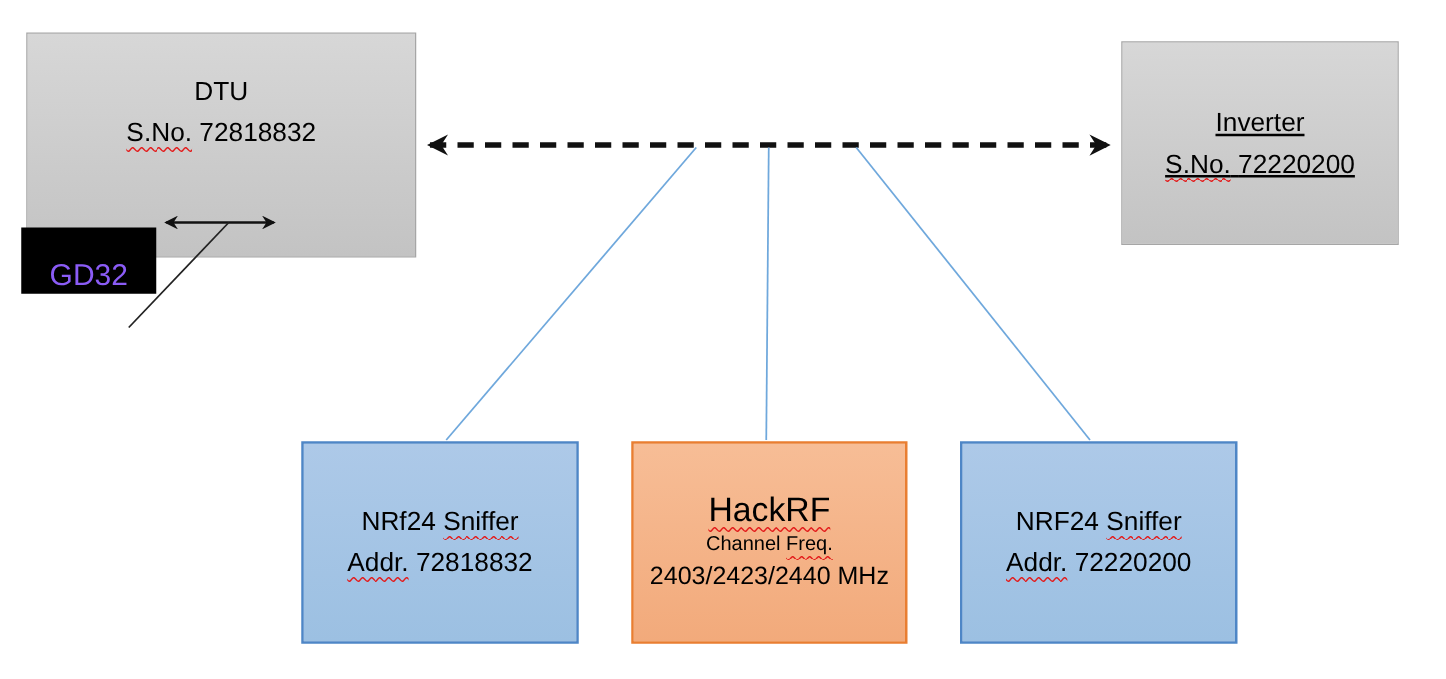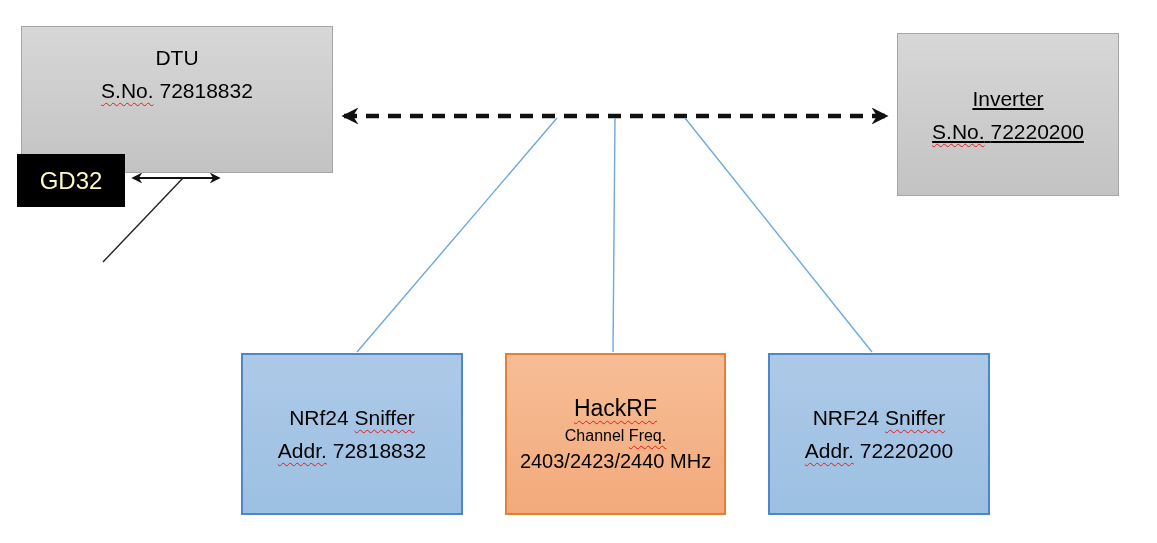--- a/index.html
+++ b/index.html
@@ -38,49 +38,50 @@
     border: 2px solid #4e86c6;
   }
   .orange-box {
     background: linear-gradient(#f7bd96, #f2aa7b);
     border: 2px solid #e97e31;
   }
   .chip {
     position: absolute;
     box-sizing: border-box;
     background: #000000;
-    color: #fef9c3;
+    color: #8b5cf6;
     display: flex;
-    align-items: center;
+    align-items: flex-end;
     justify-content: center;
     font-size: 24px;
+    margin-top: 28px;
   }
   .t21 { font-size: 21px; line-height: 33px; }
   .t22 { font-size: 22px; line-height: 30px; }
-  .hack-title { font-size: 23px; line-height: 30px; }
+  .hack-title { font-size: 27px; line-height: 30px; }
   .hack-sub   { font-size: 16px; line-height: 25px; }
   .hack-freq  { font-size: 20px; line-height: 27px; }
   .sq {
     text-decoration-line: underline;
     text-decoration-style: wavy;
     text-decoration-color: #e31b1b;
     text-decoration-thickness: 1px;
     text-underline-offset: 4px;
   }
   #wires {
     position: absolute;
     left: 0; top: 0;
     width: 1157px;
     height: 543px;
     z-index: 5;
     pointer-events: none;
   }
 
   
-  #dtu-box      { left: 21px;  top: 26px;  width: 312px; height: 147px; padding-bottom: 52px; }
+  #dtu-box      { left: 21px;  top: 26px;  width: 312px; height: 180px; padding-bottom: 52px; }
   #gd32-chip    { left: 17px;  top: 154px; width: 108px; height: 53px; }
   #nrf-chip     { left: 228px; top: 154px; width: 105px; height: 53px; }
   #logic-box    { left: 20px;  top: 262px; width: 161px; height: 71px; }
   #inverter-box { left: 897px; top: 33px;  width: 222px; height: 163px; text-decoration: underline; }
   #sniffer-left-box  { left: 241px; top: 353px; width: 222px; height: 162px; }
   #hackrf-box        { left: 505px; top: 353px; width: 221px; height: 162px; }
   #sniffer-right-box { left: 768px; top: 353px; width: 222px; height: 162px; }
 </style>
 </head>
 <body>

